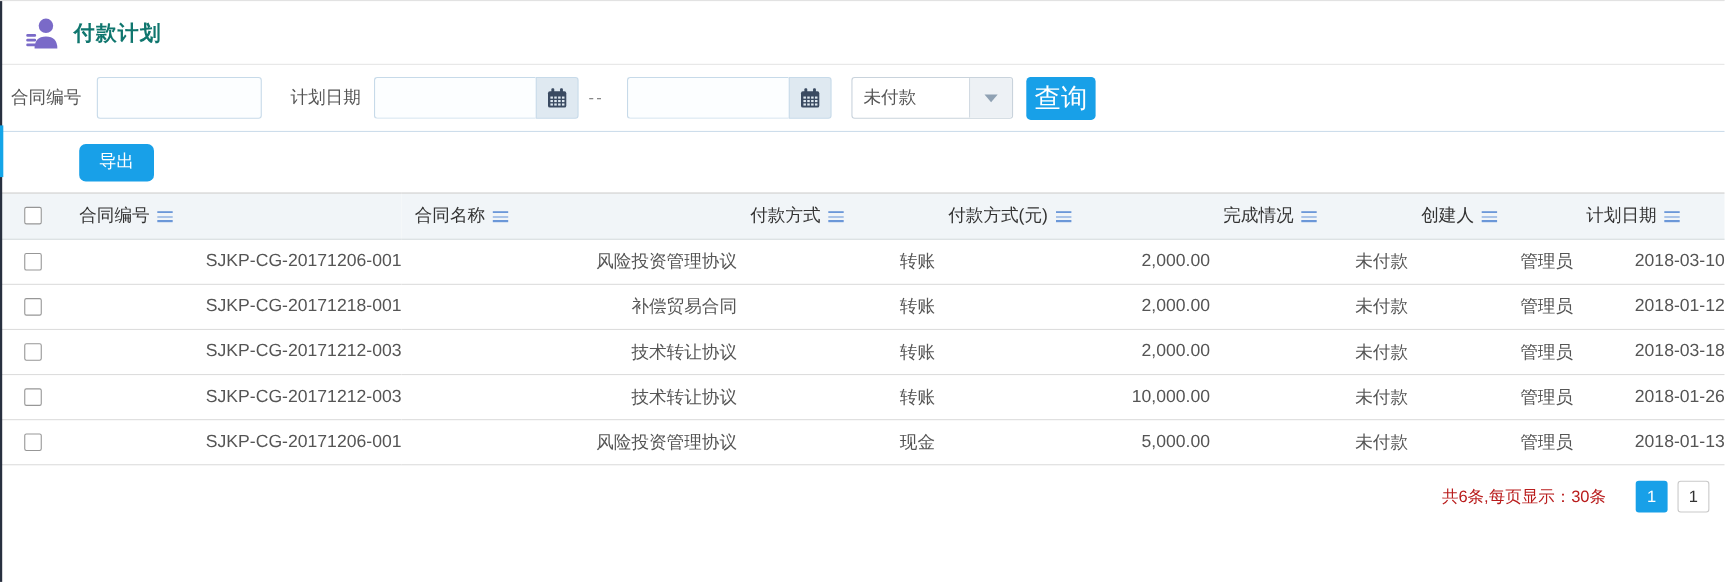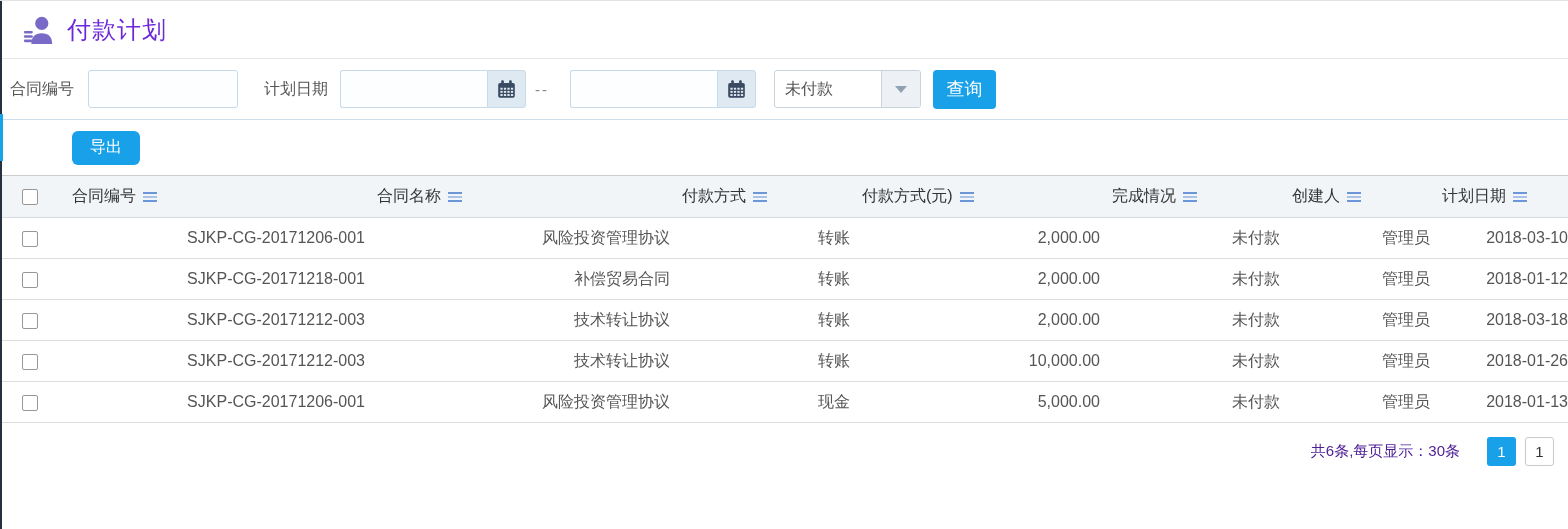--- a/index.html
+++ b/index.html
@@ -8,21 +8,21 @@
   .page {
     position:relative; width:1568px; height:529px; background:#fff;
     overflow:hidden; border-top:1px solid #e2e2e2;
   }
   .left-edge { position:absolute; left:0; top:0; width:2px; height:100%; background:#28303f; z-index:6; }
   .left-accent { position:absolute; left:0; top:113px; width:3px; height:47px; background:#14a5e8; z-index:7; }
 
   
   .title-bar { height:58px; border-bottom:1px solid #e6e6e6; display:flex; align-items:center; padding-left:22px; }
   .title-icon { width:32px; height:32px; margin-right:13px; }
-  .page-title { font-size:24px; color:#6d28d9; letter-spacing:1px; }
+  .page-title { font-size:19px; color:#0f766e; letter-spacing:1px;font-weight:bold; }
 
   
   .filter-bar { height:61px; border-bottom:1px solid #cdddeb; display:flex; align-items:center; padding-left:10px; }
   .flabel { font-size:16px; color:#555; white-space:nowrap; }
   .txt {
     height:38px; border:1px solid #c7dae9; border-radius:3px; background:#fcfeff;
     font-size:15px; color:#555; padding:0 8px; outline:none;
   }
   .txt.contract { width:150px; margin-left:14px; }
   .date-label { margin-left:26px; }
@@ -39,21 +39,21 @@
   }
   .select-value { flex:1; font-size:16px; color:#555; padding-left:10px; }
   .select-arrow-wrap { width:39px; height:100%; background:#edf1f5; border-left:1px solid #c9d3dc;
     display:flex; align-items:center; justify-content:center; border-radius:0 3px 3px 0; }
   .select-arrow { width:0; height:0; border-left:6px solid transparent; border-right:6px solid transparent; border-top:7px solid #8fa1b3; }
   .btn {
     border:none; color:#fff; background:#18a0e8; cursor:pointer;
     font-family:"Liberation Sans","DejaVu Sans",sans-serif;
     margin-left:44px;
   }
-  .search-btn { margin-left:12px; width:63px; height:39px; font-size:18px; border-radius:4px; }
+  .search-btn { margin-left:12px; width:63px; height:39px; font-size:24px; border-radius:4px; }
 
   
   .toolbar { height:55px; display:flex; align-items:center; padding-left:28px; }
   .export-btn { width:68px; height:34px; font-size:16px; border-radius:6px; }
 
   
   table { width:1568px; border-collapse:collapse; table-layout:fixed; border-top:1px solid #cccccc; }
   thead tr { background:#f1f5f8; }
   th { height:42px; text-align:left; font-weight:normal; font-size:16px; color:#333;
        padding-left:12px; border-bottom:1px solid #d8dcdf; white-space:nowrap; }
@@ -61,21 +61,21 @@
   .cb-col { text-align:center; padding-left:0; }
   .cb { width:16px; height:16px; border:1px solid #979797; border-radius:2px; background:#fff; display:inline-block; vertical-align:middle; cursor:pointer; }
   .sort {
     display:inline-block; width:14px; height:10px; margin-left:7px; vertical-align:middle;
     background:linear-gradient(to bottom,#6b97d8 0,#6b97d8 2px,transparent 2px,transparent 4px,
       #a9c3e8 4px,#a9c3e8 6px,transparent 6px,transparent 8px,#6b97d8 8px,#6b97d8 10px);
   }
 
   
   .footer { height:56px; display:flex; align-items:center; justify-content:flex-end; padding-right:14px; }
-  .summary { font-size:15px; color:#4c1d95; margin-right:18px; }
+  .summary { font-size:15px; color:#b91c1c; margin-right:18px; }
   .page-btn {
     width:29px; height:29px; font-size:15px; border-radius:3px; margin-left:9px;
     display:flex; align-items:center; justify-content:center; cursor:pointer;
   }
   .page-btn.active { background:#18a0e8; color:#fff; border:none; }
   .page-btn.plain { background:#fff; color:#333; border:1px solid #c9c9c9; }
 </style>
 </head>
 <body>
 

